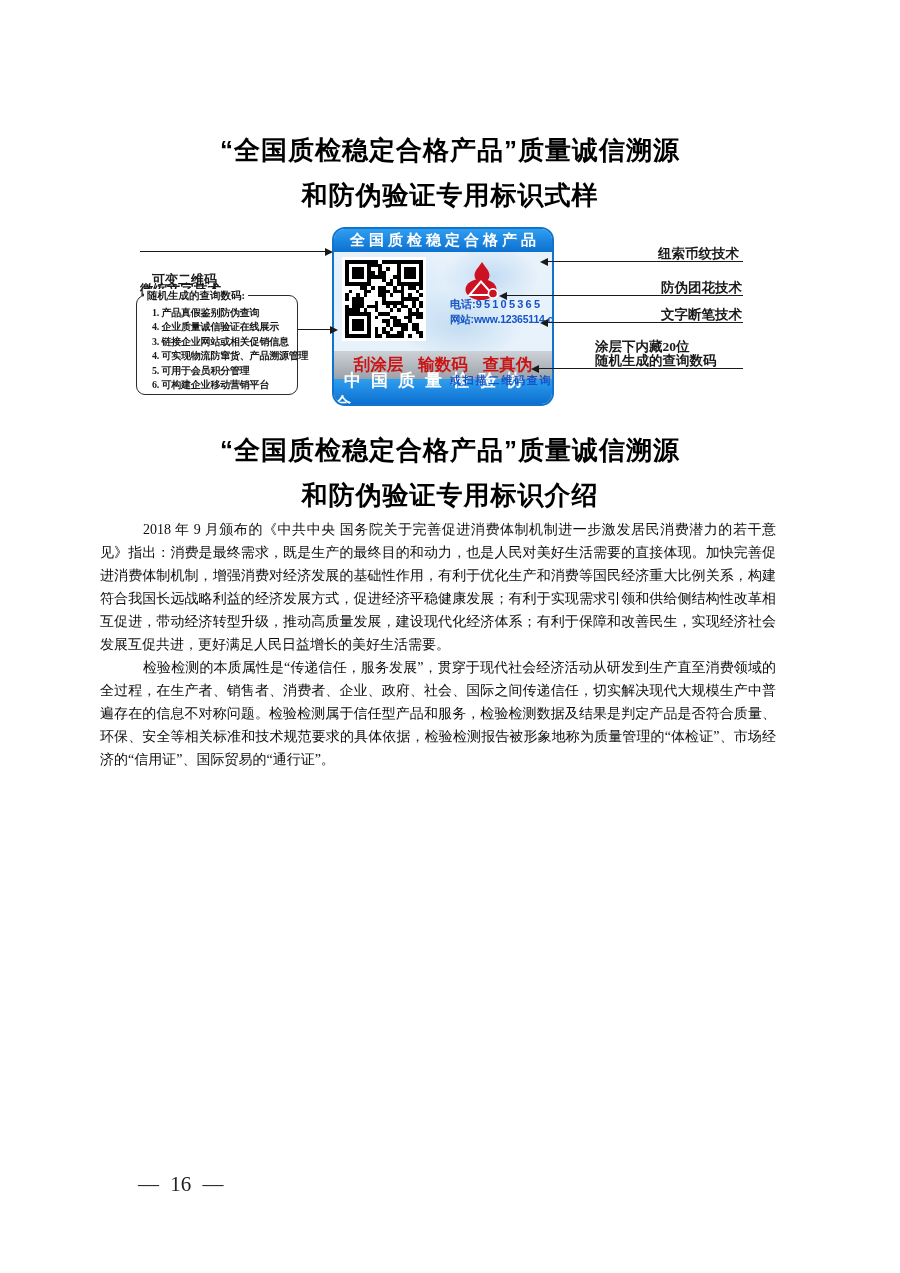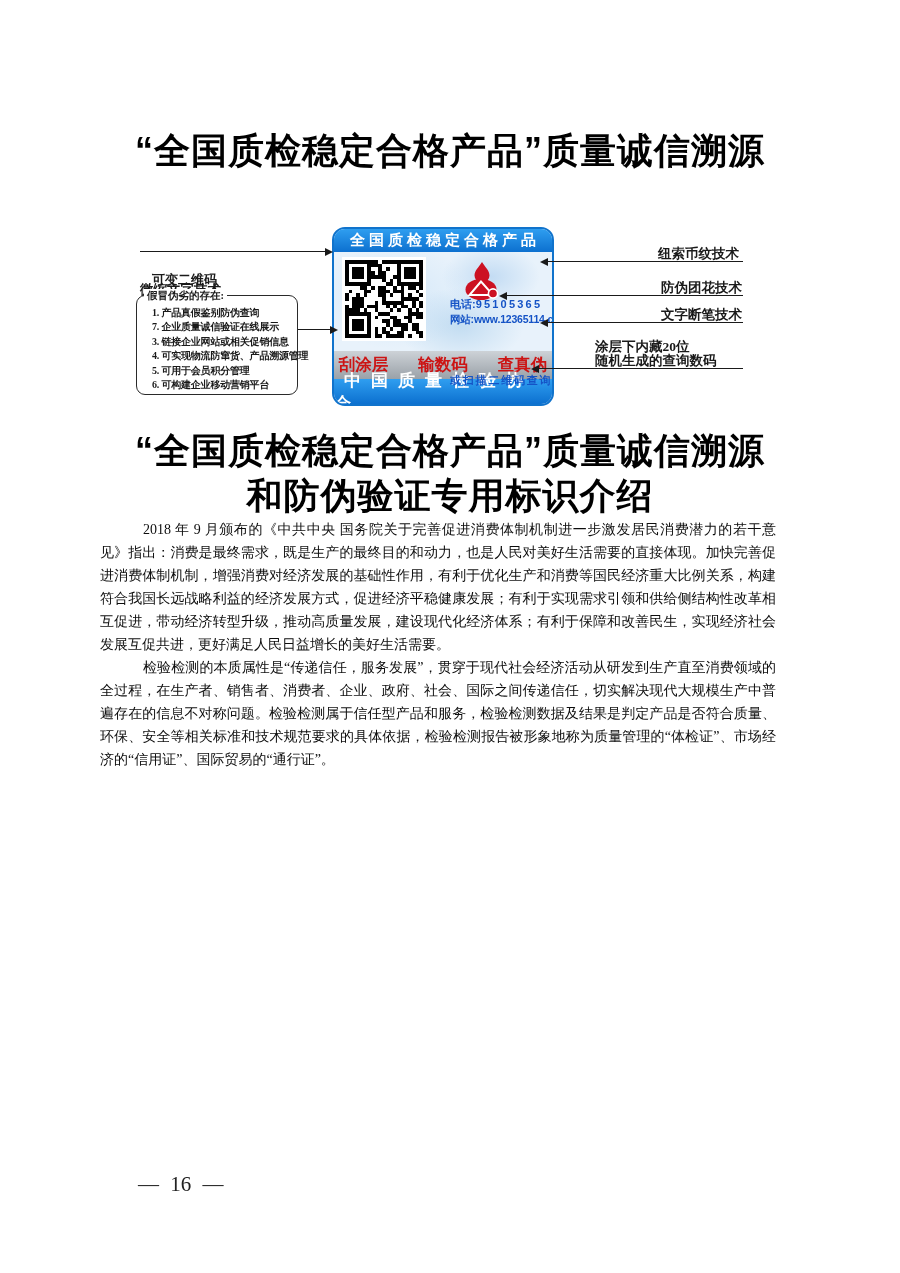--- a/index.html
+++ b/index.html
@@ -11,21 +11,21 @@
     color:#111;
     overflow:hidden;
     margin:0 auto;
   }
   
   .doc-title{
     position:absolute;left:0;width:900px;
     text-align:center;
     font-family:"Liberation Sans", sans-serif;
     font-weight:700;
-    font-size:36px;
+    font-size:26px;
     line-height:45px;
     color:#000;
     letter-spacing:1px;
   }
   .doc-title .tl{display:block;}
   
   .diagram{position:absolute;left:0;top:0;width:900px;height:430px;}
   .sticker{
     position:absolute;left:332px;top:227px;
     width:222px;height:179px;
@@ -66,21 +66,21 @@
     font-weight:700;
     font-size:11px;line-height:15px;
     color:#1553c6;white-space:nowrap;
   }
   .contact .digits{letter-spacing:2.2px;}
   .contact .site{font-size:10.5px;letter-spacing:-0.2px;}
   .contact .scan{letter-spacing:1.8px;margin-top:46px;}
   .bar-scratch{
     height:28px;
     background:linear-gradient(#cdd2d7,#9aa1a8);
-    display:flex;align-items:center;justify-content:center;gap:30px;
+    display:flex;align-items:center;justify-content:center;gap:15px;
     font-family:"Liberation Sans", sans-serif;
     font-weight:700;font-size:16.5px;color:#cc1414;
   }
   
   .co{
     position:absolute;
     font-family:"Liberation Serif", serif;
     font-weight:600;
     font-size:13.5px;line-height:14px;
     color:#1a1a1a;white-space:nowrap;
@@ -131,20 +131,21 @@
     word-spacing:6px;
   }
 </style>
 </head>
 <body>
 
 <div class="page">
 
   <div class="doc-title" style="top:128px;">
     <span class="tl">“全国质检稳定合格产品”质量诚信溯源</span>
+    <span class="tl">和防伪验证专用标识式样</span>
   </div>
 
   <div class="diagram">
 
     <div class="sticker">
       <div class="bar-top">
         <span>全国质检稳定合格产品</span>
       </div>
       <div class="sticker-mid">
         <div class="qr-wrap">
@@ -329,24 +330,24 @@
         <span>中国质量检验协会</span>
       </div>
     </div>
 
     <div class="co" style="left:140px;top:236px;margin-top:47px;">微缩文字技术</div>
     <div class="line ar" style="left:140px;top:251px;width:186px;"></div>
 
     <div class="co" style="left:152px;top:273px;font-size:13px;">可变二维码</div>
 
     <div class="qr-box">
-      <div class="legend">假冒伪劣的存在:</div>
+      <div class="legend">随机生成的查询数码:</div>
       <div class="items">
         <div>1. 产品真假鉴别防伪查询</div>
-        <div>7. 企业质量诚信验证在线展示</div>
+        <div>4. 企业质量诚信验证在线展示</div>
         <div>3. 链接企业网站或相关促销信息</div>
         <div>4. 可实现物流防窜货、产品溯源管理</div>
         <div>5. 可用于会员积分管理</div>
         <div>6. 可构建企业移动营销平台</div>
       </div>
     </div>
     <div class="line ar" style="left:298px;top:329px;width:33px;"></div>
 
     <div class="co" style="left:658px;top:247px;">纽索币纹技术</div>
     <div class="line al" style="left:547px;top:261px;width:196px;"></div>

